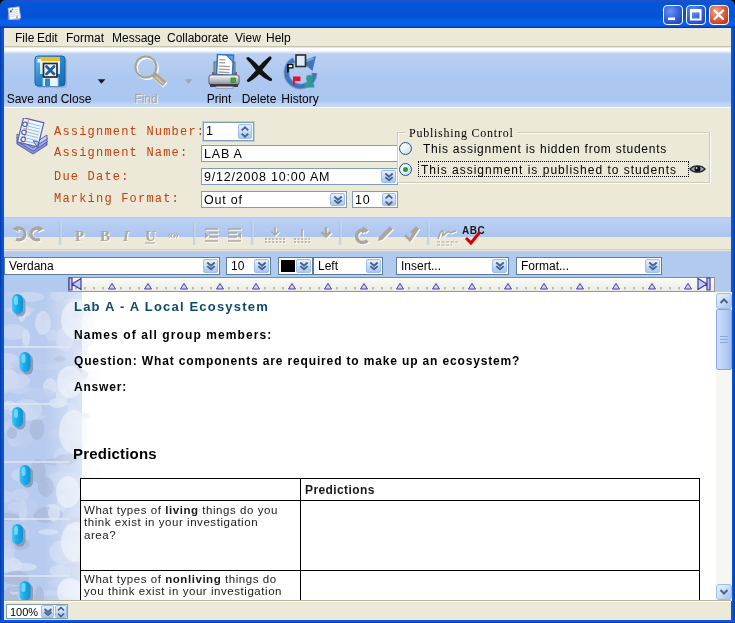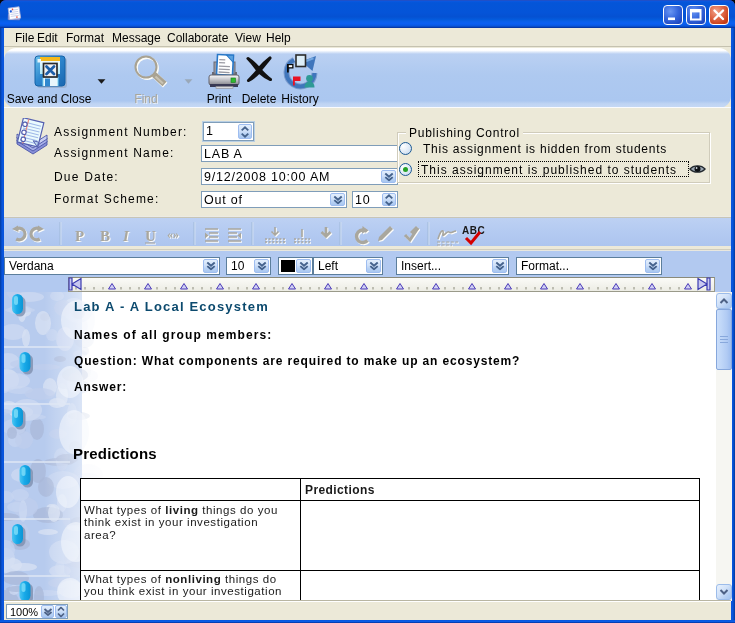--- a/index.html
+++ b/index.html
@@ -21,48 +21,48 @@
 #btn-max { left:686px; background:radial-gradient(circle at 35% 30%,#6a96f2,#3667dd 45%,#1e47c0 85%); }
 #btn-close { left:709px; background:radial-gradient(circle at 35% 30%,#f2a48c,#e06b4c 40%,#c83c14 80%); }
 .capbtn svg { position:absolute; left:0; top:0; }
 
 
 #menubar { left:4px; top:28px; width:727px; height:19px; background:#ece9d8; border-bottom:1px solid #c5c2b0; font-size:12px; color:#000; }
 #menubar span { position:absolute; top:3px; }
 
 
 #toolbar { left:4px; top:48px; width:727px; height:60px;
-  background:linear-gradient(180deg,#ffffff 0%,#ffffff 4%,#bad0f2 10%,#aec9f0 45%,#abc7f0 88%,#bfd4f3 93%,#c6d9f5 100%);border-radius:12px; }
+  background:linear-gradient(180deg,#ffffff 0%,#ffffff 4%,#bad0f2 10%,#aec9f0 45%,#abc7f0 88%,#bfd4f3 93%,#c6d9f5 100%); }
 #toolbar .lbl { position:absolute; top:44px; font-size:12px; color:#000; white-space:nowrap; transform:translateX(-50%); }
 #toolbar .lbl.dis { color:#a9a79c; text-shadow:1px 1px 0 #e8edf5; }
 #tb-sep { left:4px; top:107px; width:727px; height:3px; background:linear-gradient(180deg,#f6f8fc 0%,#ffffff 35%,#b5b09c 70%,#cfccbc 100%); }
 
 
 #form { left:4px; top:108px; width:727px; height:108px; background:#ece9d8; font-size:12px; }
-#form .flabel { position:absolute; left:50px; color:#000000; letter-spacing:1.2px; }
+#form .flabel { position:absolute; left:50px; color:#c2410c; letter-spacing:1.2px;font-family:Liberation Mono, monospace; }
 .field { position:absolute; background:#fff; border:1px solid #7f9db9; font-size:12px; color:#000; }
 .field .txt { position:absolute; left:2px; top:1px; font-size:12.5px; letter-spacing:0.8px; white-space:nowrap; }
 .combtn { position:absolute; right:1px; top:1px; bottom:1px; width:15px; border-radius:2px; border:1px solid #9ebdf0;
   background:linear-gradient(180deg,#e3effd 0%,#cfe0f8 45%,#b8d2f4 70%,#a9c7f0 100%); }
 .spinbtn { position:absolute; right:1px; top:1px; bottom:1px; width:14px; border-radius:2px; border:1px solid #9ebdf0;
   background:linear-gradient(180deg,#e3effd 0%,#cfe0f8 45%,#b8d2f4 70%,#a9c7f0 100%); }
 .chev { position:absolute; left:50%; top:50%; transform:translate(-50%,-50%); }
 
 
 #pubctl { position:absolute; left:393px; top:24px; width:313px; height:51px; border:1px solid #d0ccbb; border-radius:0;
   box-shadow:1px 1px 0 #fff inset, 1px 1px 0 #fff; }
-#pubctl-label { position:absolute; left:402px; top:18px; background:#ece9d8; padding:0 3px; letter-spacing:0.75px; }
+#pubctl-label { position:absolute; left:402px; top:18px; background:#ece9d8; padding:0 3px; letter-spacing:0.75px;font-family:Liberation Serif, serif; }
 .radio { position:absolute; width:13px; height:13px; border-radius:50%; border:1px solid #1d5a94; background:radial-gradient(circle at 30% 30%, #fefefe, #dce8f5 60%, #b9cfe8); }
 .radio .dot { position:absolute; left:3px; top:3px; width:5px; height:5px; border-radius:50%; background:#26a226; }
 .rlabel { position:absolute; white-space:nowrap; }
 #focusbox { position:absolute; border:1px dotted #000; }
 
 
 #fmtsep { left:4px; top:216px; width:727px; height:2px; background:linear-gradient(180deg,#fdfdfb,#b5b2a0); }
-#fmtbar { left:4px; top:218px; width:727px; height:28px; background:linear-gradient(180deg,#bdd1f3,#b2c9f1 60%,#adc5ee); }
+#fmtbar { left:4px; top:218px; width:727px; height:19px; background:linear-gradient(180deg,#bdd1f3,#b2c9f1 60%,#adc5ee); }
 #fmtsep2 { left:4px; top:249px; width:727px; height:2px; background:linear-gradient(180deg,#c3c0ae,#f5f4ee); }
 #combos { left:4px; top:251px; width:727px; height:26px; background:#b2c9f0; }
 
 .combo { position:absolute; top:6px; height:18px; background:#fff; border:1px solid #5c7e9c; font-size:12px;padding-left:33px; }
 .combo .ctxt { position:absolute; left:4px; top:1px; white-space:nowrap; }
 
 
 #rulerrow { left:4px; top:277px; width:727px; height:15px; background:#b2c9f0; }
 #ruler { position:absolute; left:64px; top:0px; width:647px; height:15px; background:linear-gradient(180deg,#fbfbf7,#ecece4); border:1px solid #9a9a8a; border-top-color:#8a8a7a; }
 
@@ -246,21 +246,21 @@
         <line x1="13.5" y1="2" x2="13.5" y2="27" stroke="#f08878" stroke-width="1.2"></line>
         <circle cx="11" cy="8" r="2.2" fill="#fff" stroke="#5560b0" stroke-width="1.2"></circle>
         <circle cx="12" cy="16" r="2.2" fill="#fff" stroke="#5560b0" stroke-width="1.2"></circle>
         <circle cx="13" cy="23" r="2.2" fill="#fff" stroke="#5560b0" stroke-width="1.2"></circle>
         <path d="M23 22 L28.5 22 L28.5 27 Z" fill="#bcd4f0" stroke="#5560b0" stroke-width="0.9"></path>
       </g>
     </svg>
     <div class="flabel" style="top:17px">Assignment Number:</div>
     <div class="flabel" style="top:38px">Assignment Name:</div>
     <div class="flabel" style="top:62px">Due Date:</div>
-    <div class="flabel" style="top:84px">Format Scheme:</div>
+    <div class="flabel" style="top:84px">Marking Format:</div>
 
     <div class="field" style="left:199px;top:14px;width:51px;height:19px;box-shadow:0 0 0 1px #b8cfe4">
       <div class="txt">1</div>
         <div class="spinbtn">
           <svg class="chev" width="9" height="12" viewBox="0 0 9 12">
             <path d="M1.2 4.4 L4.5 1.4 L7.8 4.4" fill="none" stroke="#44628c" stroke-width="1.9"></path>
             <path d="M1.2 7.6 L4.5 10.6 L7.8 7.6" fill="none" stroke="#44628c" stroke-width="1.9"></path>
           </svg>
         </div>
     </div>

